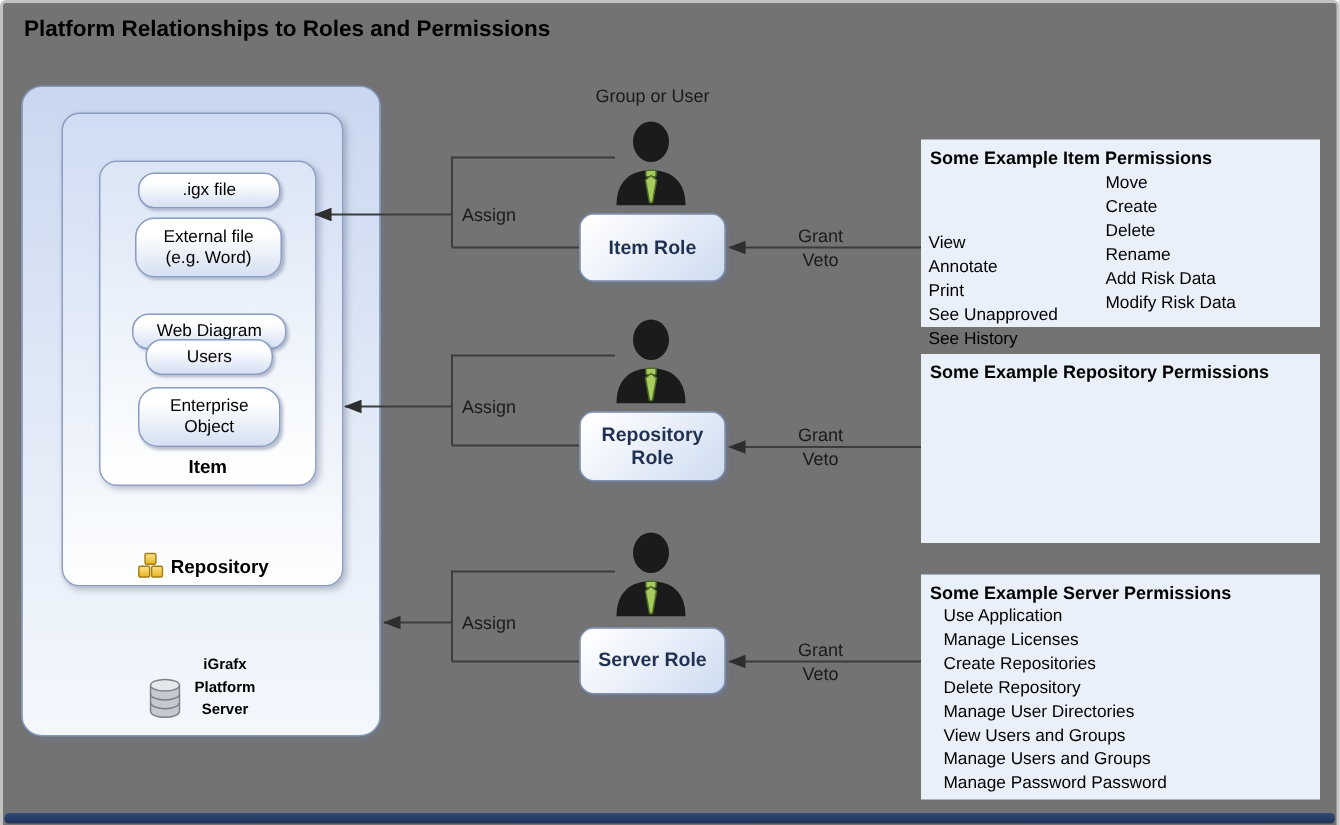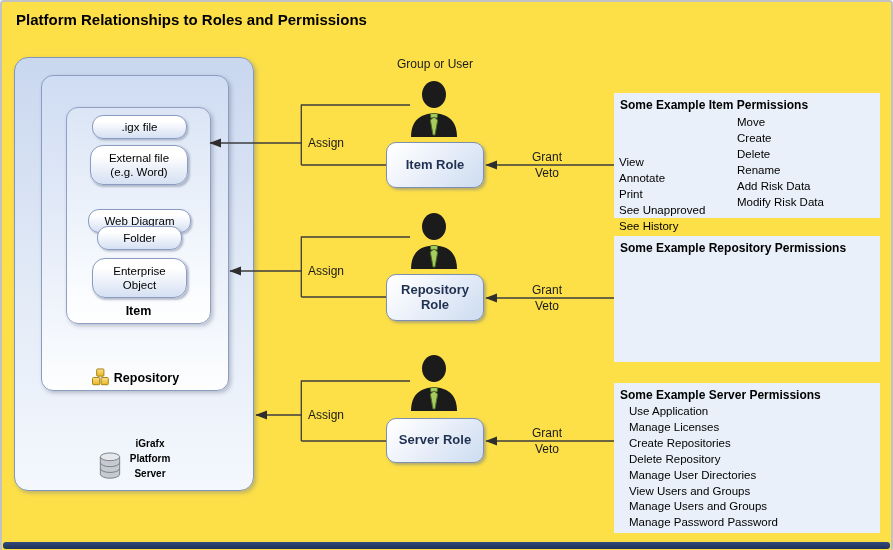--- a/index.html
+++ b/index.html
@@ -1,18 +1,18 @@
 <!DOCTYPE html>
 <html><head>
 <meta charset="utf-8">
 <style>
   html,body{margin:0;padding:0;background:#fff;}
   body{font-family:"Liberation Sans", sans-serif;}
   #window{position:relative;width:889px;height:548px;border:2px solid #c2c2c2;border-bottom:none;
-          border-radius:4px 4px 0 0;background:#fde047;overflow:hidden;}
+          border-radius:4px 4px 0 0;background:#737373;overflow:hidden;}
   .abs{position:absolute;}
   #page-title{left:14px;top:9px;font-size:15px;font-weight:bold;color:#000;}
   
   .container{position:absolute;border:1px solid #8396bc;box-shadow:2px 2px 4px rgba(110,120,145,.45);}
   #server-container{left:12px;top:55px;width:238px;height:432px;border-radius:14px;
     background:linear-gradient(#c9d7ef, #e3ebf7 55%, #f4f8fd);}
   #repository-container{left:26px;top:17px;width:186px;height:314px;border-radius:12px;border-color:#8b9cc1;
     background:linear-gradient(#cfdcf3, #eef3fb 70%, #fdfefe);}
   #item-container{left:24px;top:31px;width:143px;height:215px;border-radius:12px;border-color:#8fa0c4;
     background:linear-gradient(#dbe5f5, #f4f8fd 70%, #ffffff);text-decoration:underline;}
@@ -55,21 +55,21 @@
 
   <div class="container" id="server-container">
 
     <div class="container" id="repository-container">
 
       <div class="container" id="item-container">
         <div class="item-box" style="left:25px;top:7px;width:93px;height:22px;">.igx file</div>
         <div class="item-box" style="left:23px;top:37px;width:96px;height:38px;border-radius:13px;">External file
 (e.g. Word)</div>
         <div class="item-box" style="left:21px;top:101px;width:101px;height:22px;">Web Diagram</div>
-        <div class="item-box" style="left:30px;top:118px;width:83px;height:22px;">Folder</div>
+        <div class="item-box" style="left:30px;top:118px;width:83px;height:22px;">Users</div>
         <div class="item-box" style="left:25px;top:150px;width:93px;height:38px;border-radius:13px;">Enterprise
 Object</div>
         <div class="container-label" style="top:196px;">Item</div>
       </div>
 
       <div class="label-row" style="top:292px;">
         <span style="display:inline-flex;">
           <svg width="19" height="19" viewBox="0 0 20 20">
             <defs>
               <linearGradient id="gold" x1="0" y1="0" x2="0" y2="1">

